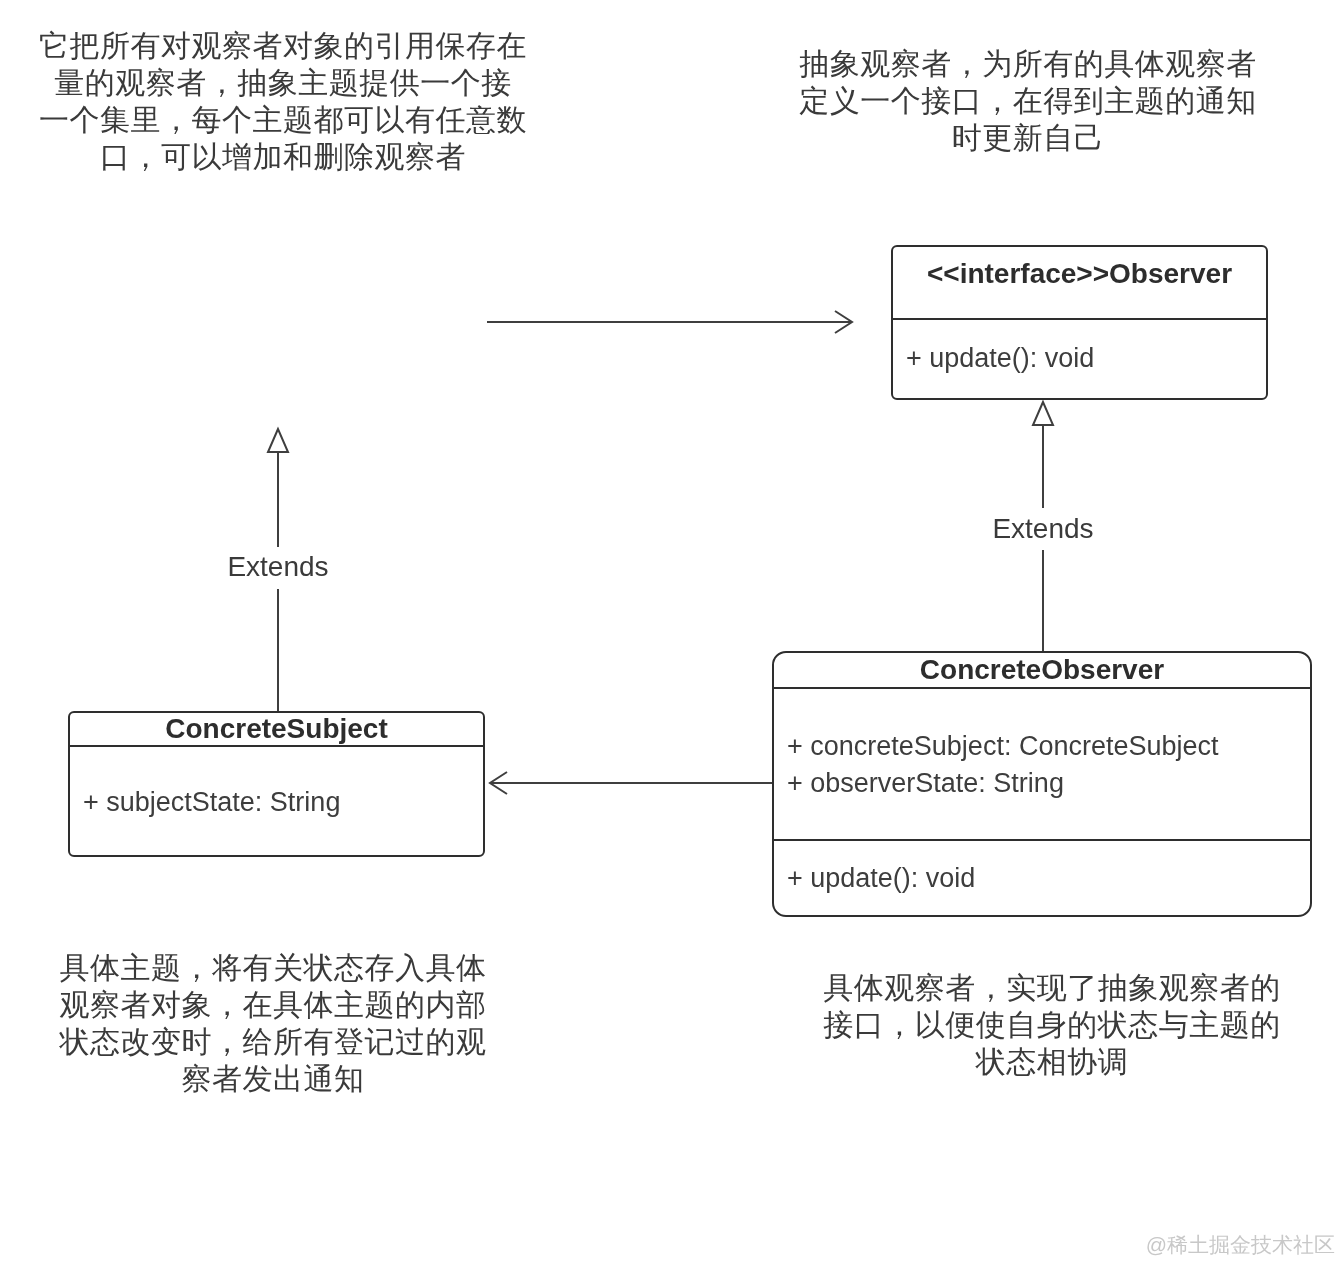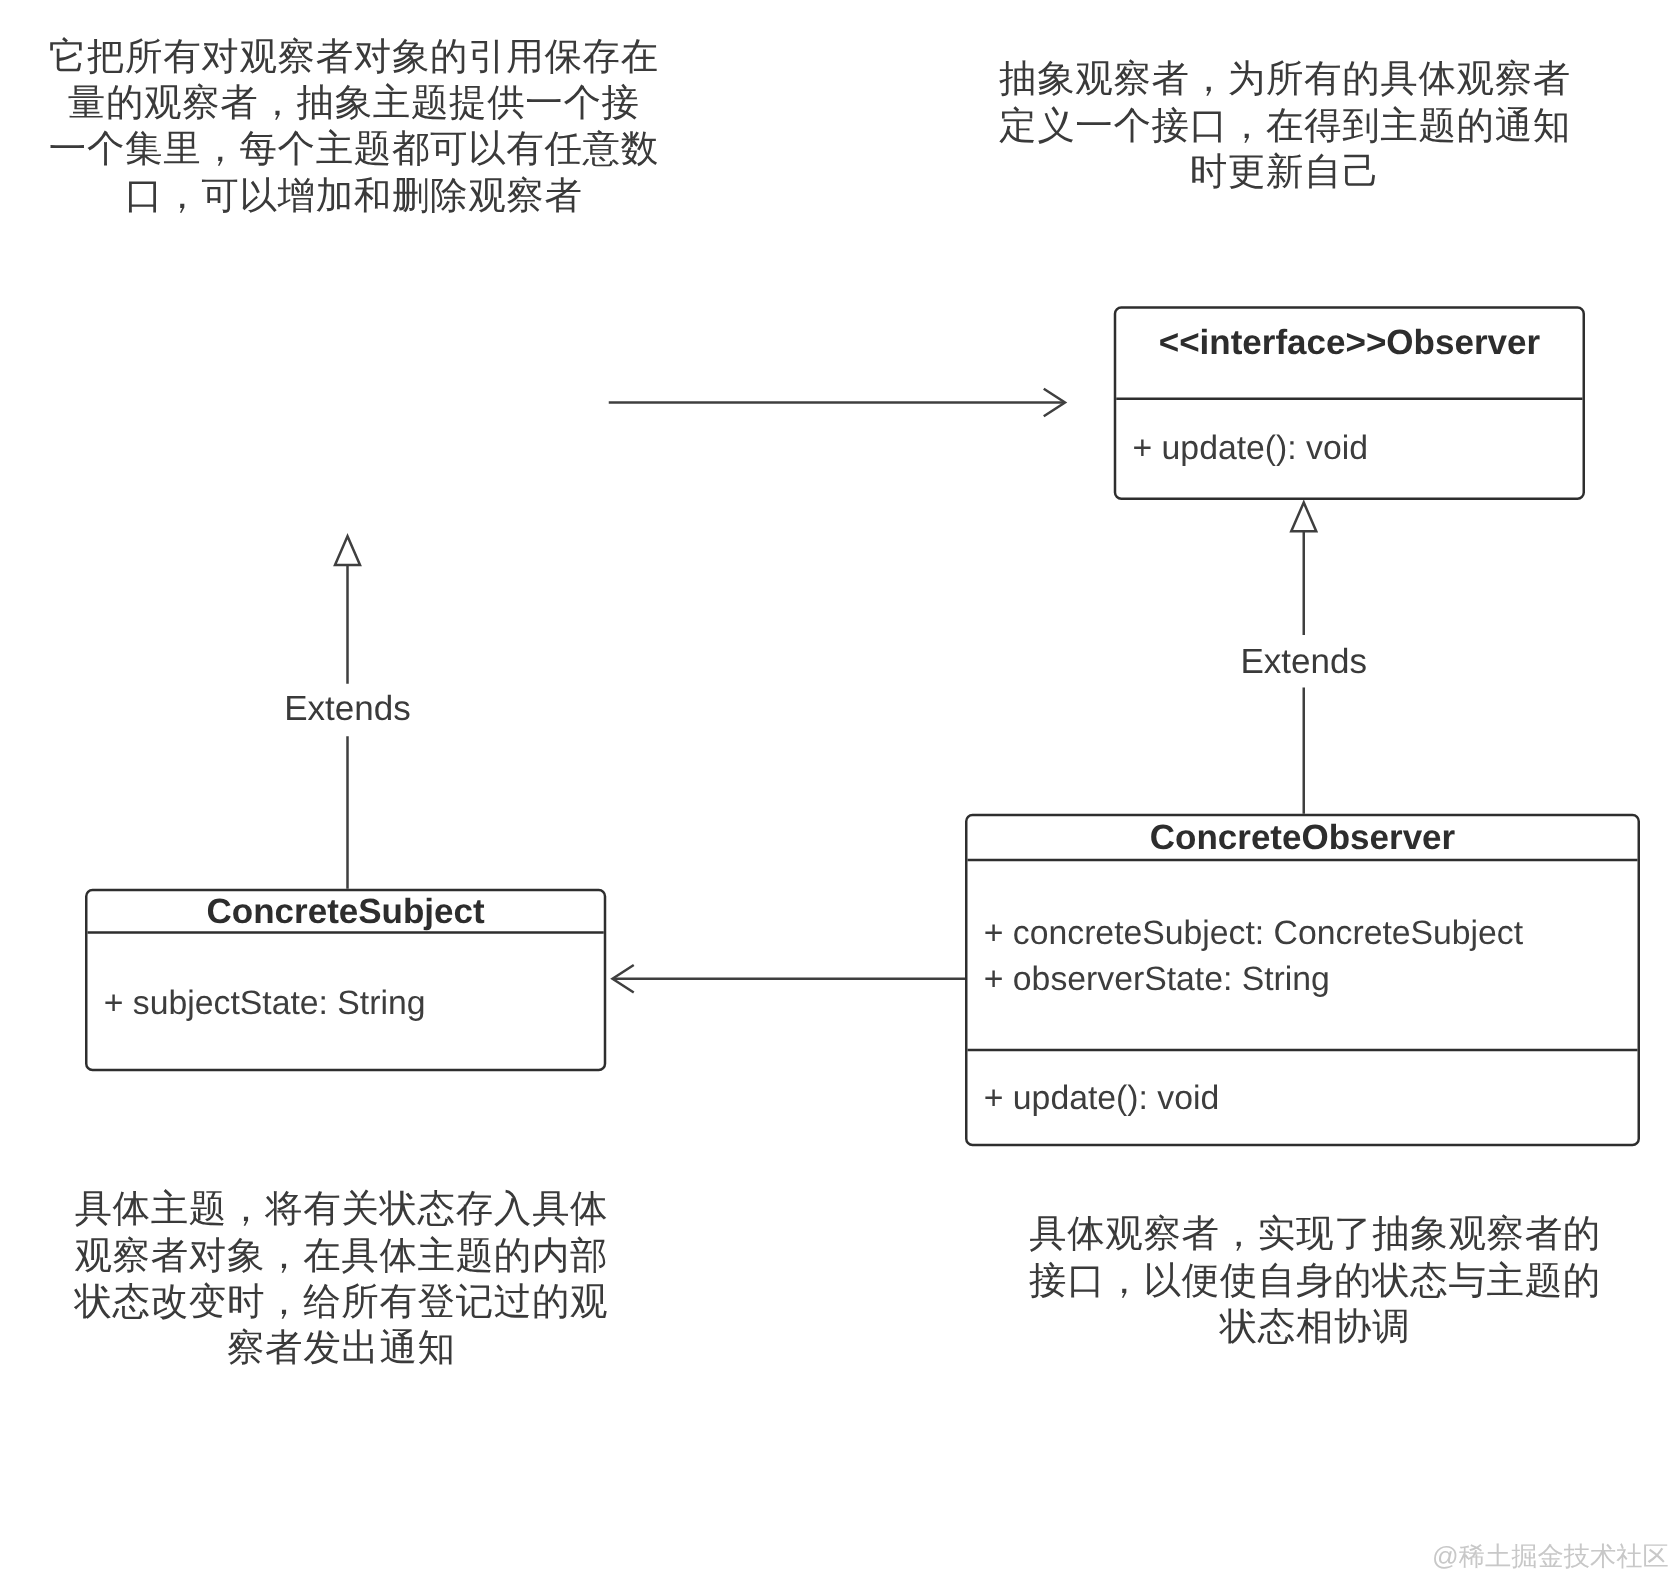--- a/index.html
+++ b/index.html
@@ -56,21 +56,21 @@
   #subject .members{padding-top:14px;}
 
   #observer{left:855px;top:245px;width:377px;height:155px;margin-left:36px;}
   #observer .title{height:73px;padding-top:11px;}
   #observer .members{padding-top:20px;}
 
   #concrete-subject{left:68px;top:711px;width:417px;height:146px;}
   #concrete-subject .title{height:34px;line-height:31px;}
   #concrete-subject .members{padding-top:37px;}
 
-  #concrete-observer{left:772px;top:651px;width:540px;height:266px;}
+  #concrete-observer{left:772px;top:651px;width:540px;height:266px;border-radius:14px;}
   #concrete-observer .title{height:36px;line-height:33px;}
   #concrete-observer .attrs{height:152px;padding-top:39px;}
   #concrete-observer .methods{padding-top:19px;}
 
   
   .edge-label{
     position:absolute;
     font-size:28px;
     color:#3a3a3a;
     text-align:center;

